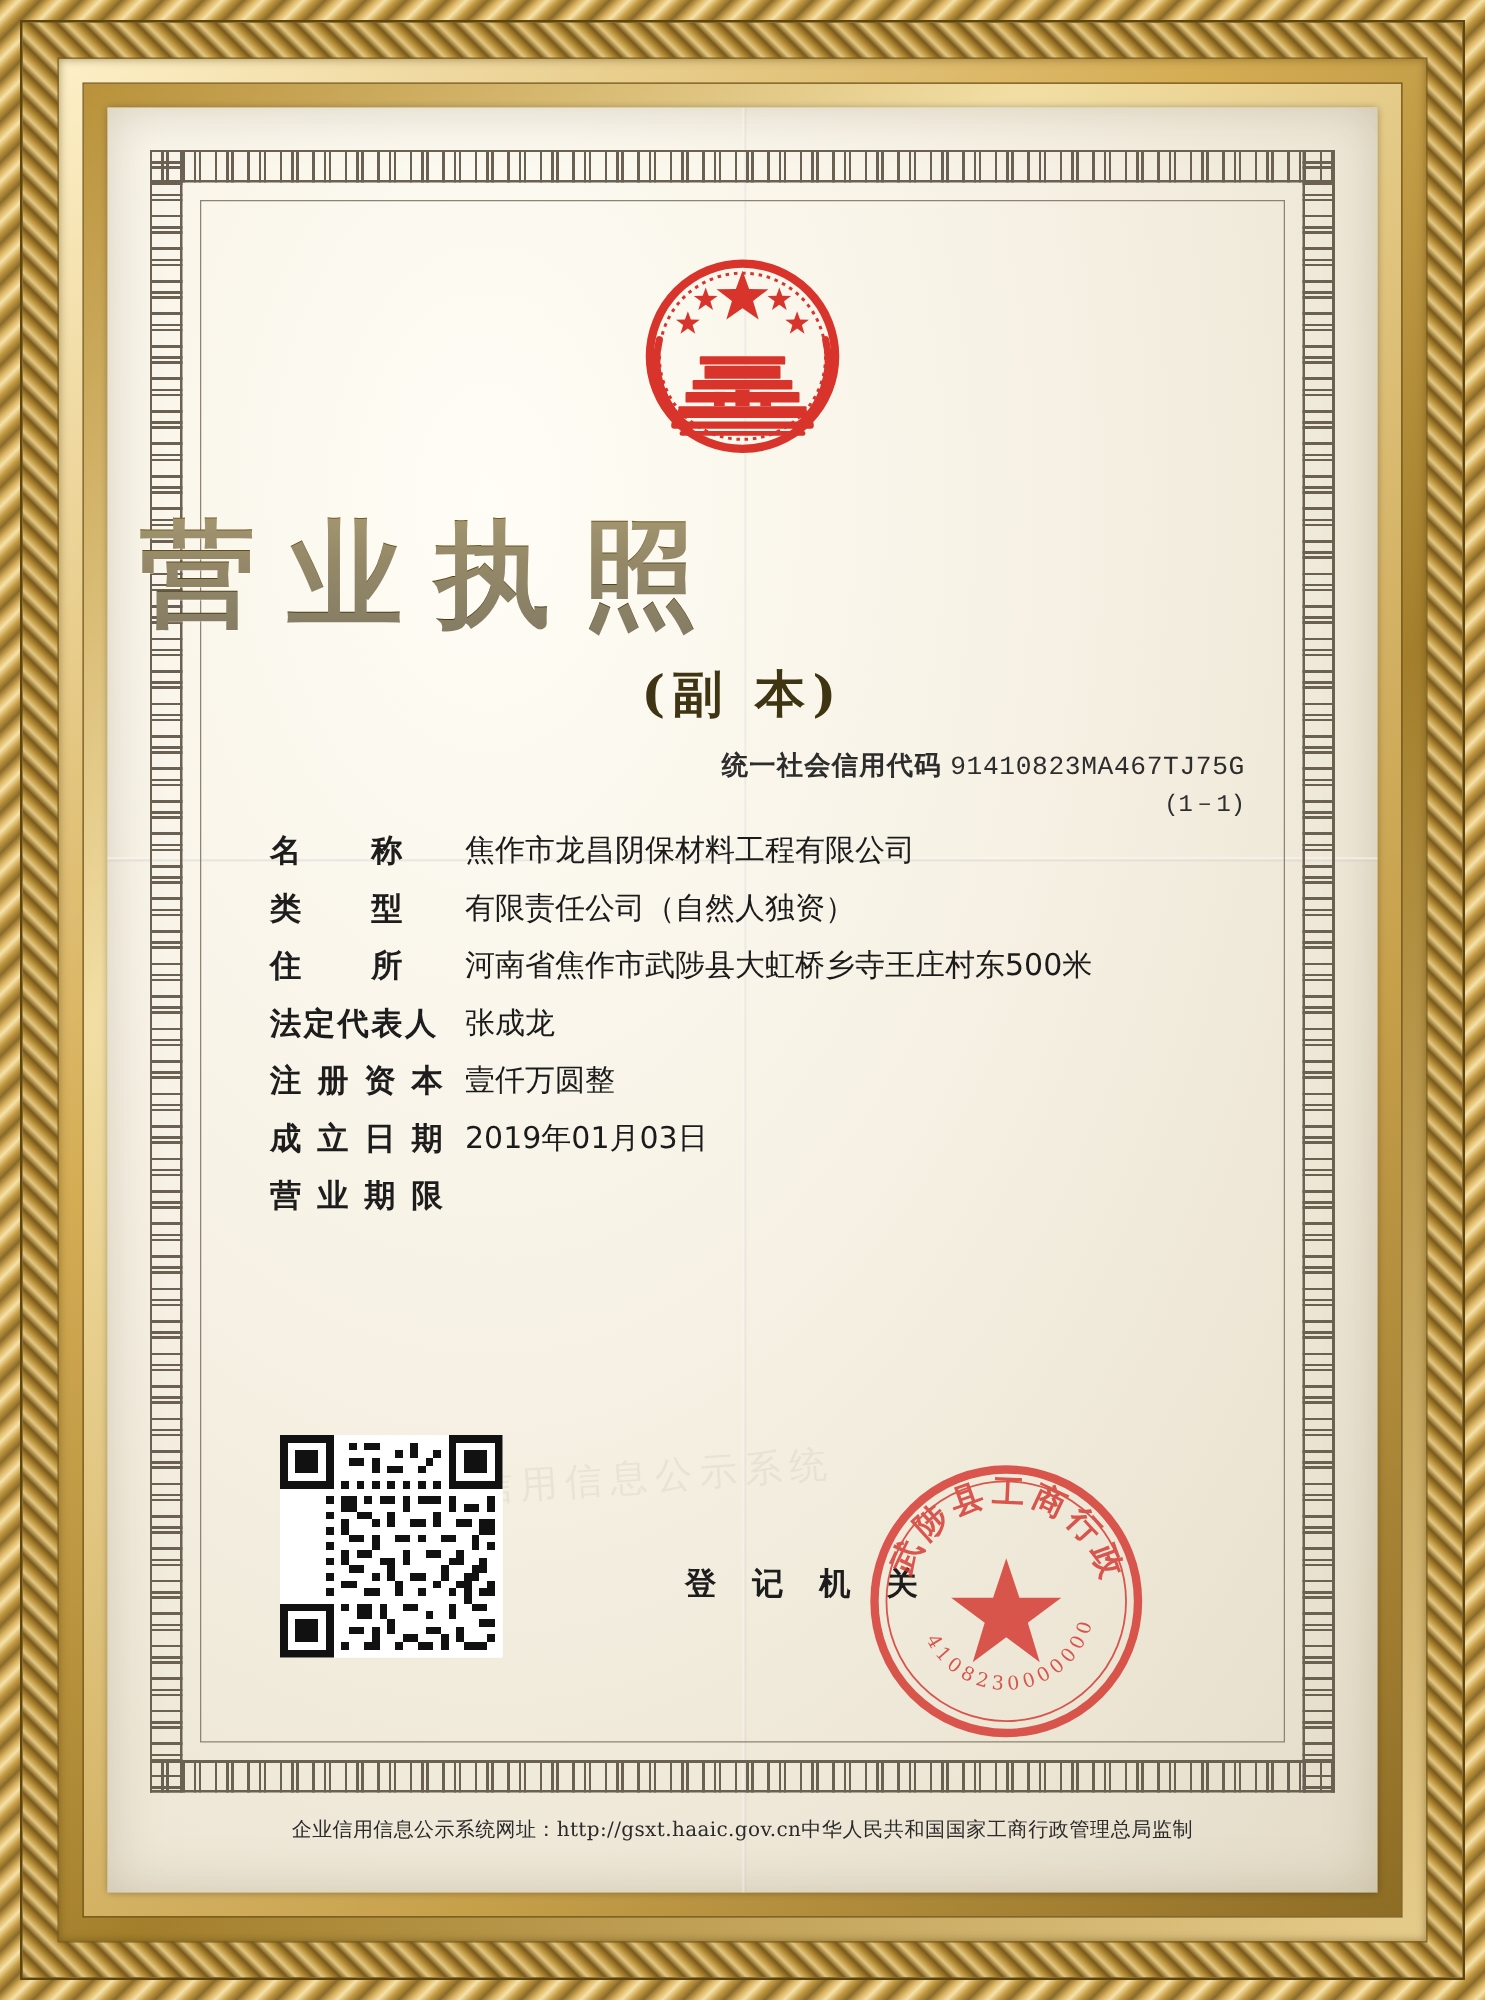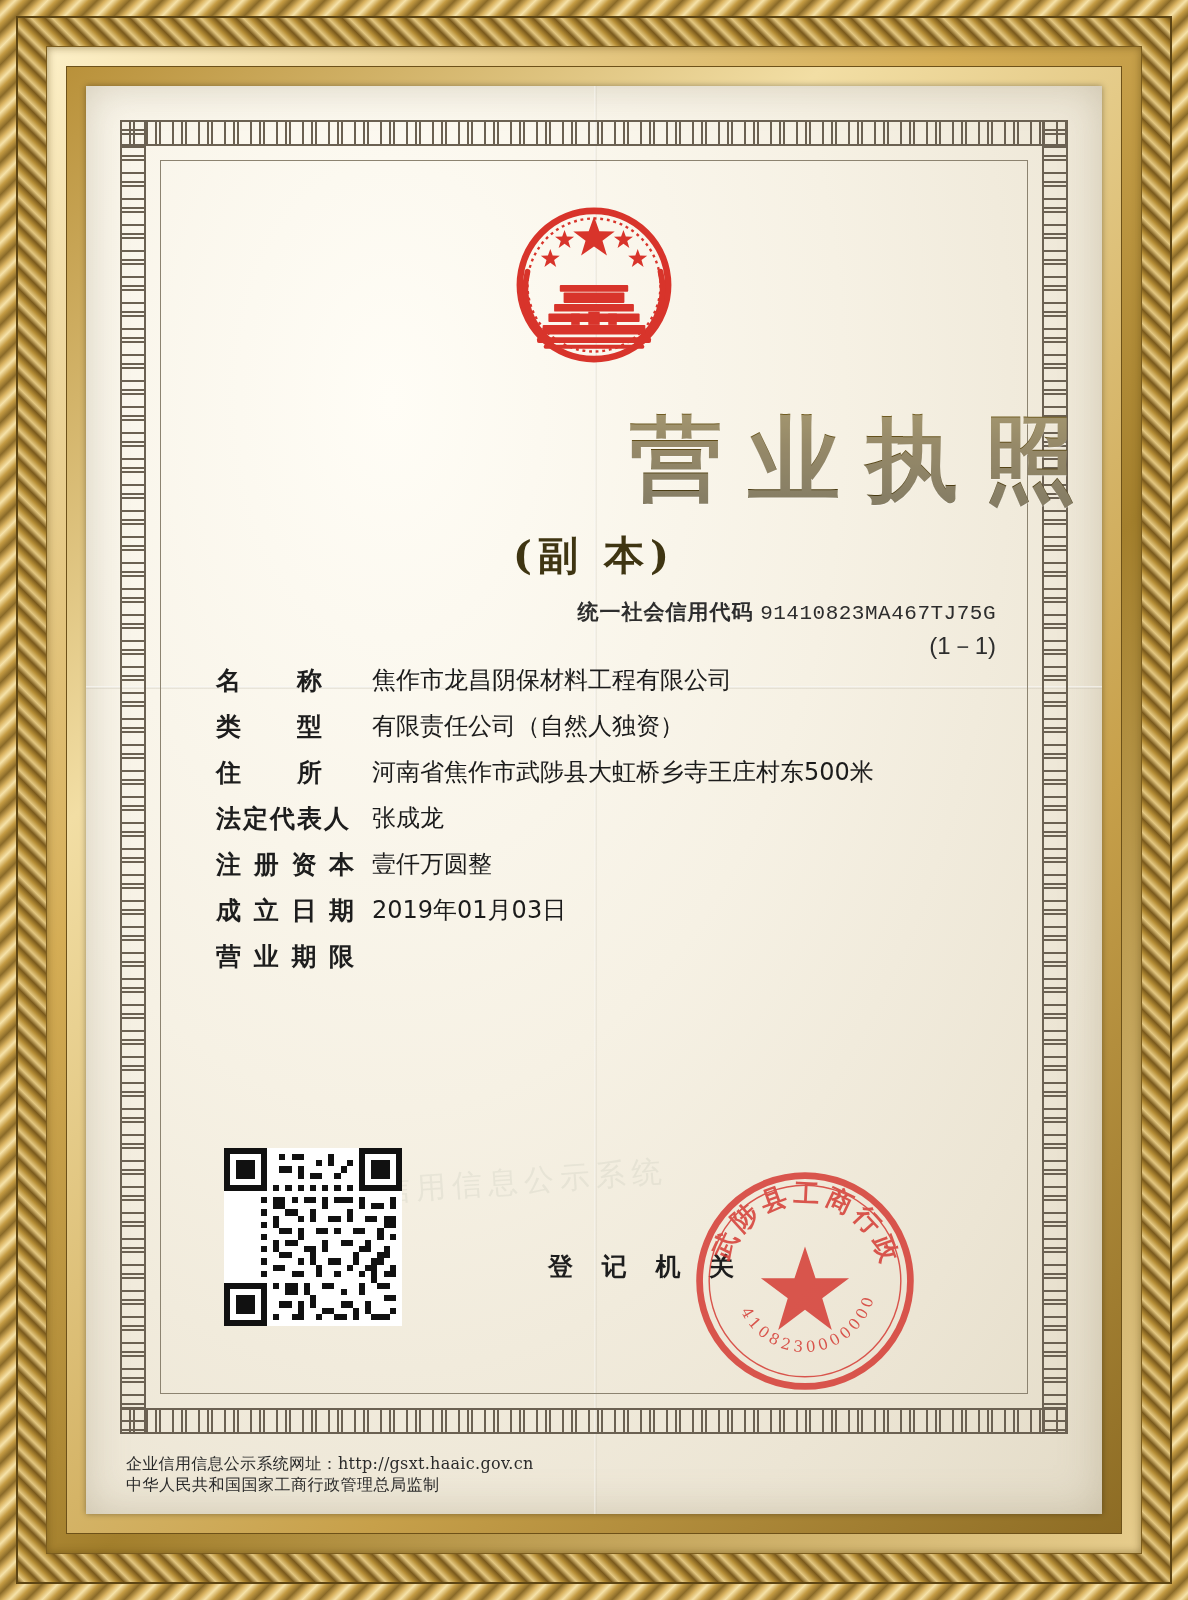--- a/index.html
+++ b/index.html
@@ -140,21 +140,21 @@
     top: 104px;
     width: 190px;
     height: 190px;
   }
 
   
   #doc-title {
     position: absolute;
     left: 0; right: 0;
     top: 312px;
-    text-align: right;
+    text-align: left;
     font-family: "DejaVu Serif", "Liberation Serif", serif;
     font-weight: bold;
     font-size: 92px;
     letter-spacing: 26px;
     text-indent: 26px;
     color: #4a3c18;
     background: linear-gradient(to bottom, #7a6526 0%, #5d4a18 40%, #3d3210 100%);
     -webkit-background-clip: text;
     background-clip: text;
     -webkit-text-fill-color: transparent;
@@ -184,23 +184,23 @@
   }
   #credit-code-label { letter-spacing: 1px; font-weight: 600; }
   #credit-code-value {
     font-family: Liberation Mono, monospace;
     letter-spacing: .5px;
   }
   #credit-code-page {
     position: absolute;
     right: 106px;
     top: 544px;
-    font-size: 24px;
+    font-size: 19px;
     color: #2d2d2d;
-    font-family: Liberation Sans, sans-serif;
+    font-family: Liberation Mono, monospace;
   }
 
   
   #fields {
     position: absolute;
     left: 130px;
     top: 578px;
     width: 800px;
   }
   .field-row {
@@ -265,26 +265,25 @@
     opacity: .82;
   }
 
   
   #footer {
     position: absolute;
     left: 40px;
     right: 40px;
     top: 1368px;
     display: flex;
-    justify-content: flex-start;
+    justify-content: center;
     align-items: baseline;
     font-size: 16px;
     color: #2a2a2a;
     font-family: "DejaVu Serif", "Liberation Serif", serif;
-    flex-direction: column;
   }
   #footer-url-text { letter-spacing: .3px; }
   #footer-issuer { letter-spacing: .5px; }
 
   
   #watermark {
     position: absolute;
     left: 150px;
     top: 1080px;
     font-size: 30px;

